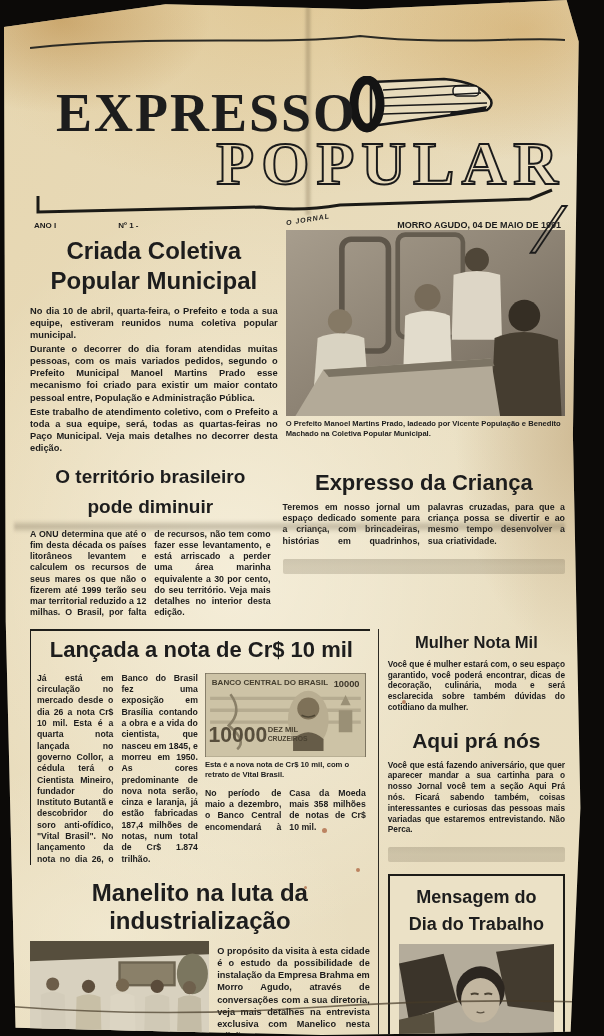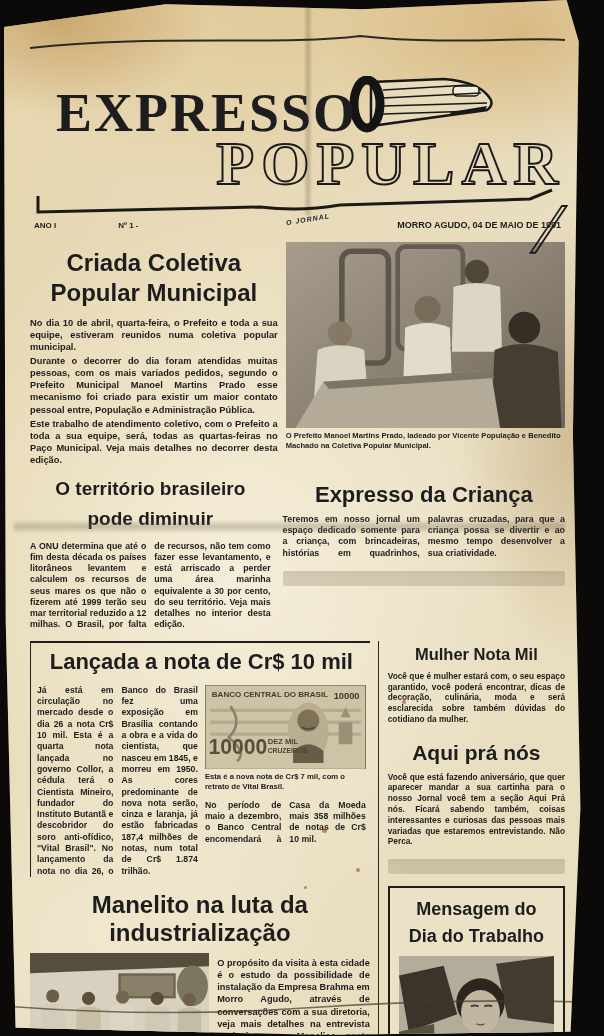--- a/index.html
+++ b/index.html
@@ -42,21 +42,21 @@
   .dl-tag { flex:1; text-align:center; font-size:7px; font-style:italic; transform:rotate(-9deg) translateX(40px); letter-spacing:1px; }
   .dl-date { font-size:9px; }
 
   
   h1,h2,h3 { font-weight:bold; text-align:center; }
   .body-txt { font-weight:bold; text-align:justify; }
   .cols2 { column-count:2; column-gap:8px; }
   .caption { font-weight:bold; line-height:1.25; }
 
   
-  .lead-row { display:flex; gap:8px; margin-top:12px; }
+  .lead-row { display:flex; gap:8px; }
   .lead-left { width:47%; }
   .lead-left h1 { font-size:24px; line-height:1.25; margin-top:6px; }
   .lead-left .body-txt { font-size:9.3px; line-height:1.3; margin-top:9px; }
   .lead-right { width:53%; }
   .lead-right .caption { font-size:7.6px; margin-top:3px; }
   .photo { display:block; width:100%; }
 
   
   .mid-row { display:flex; gap:12px; margin-top:8px; }
   .terr { width:46%; }
@@ -201,21 +201,21 @@
                   <circle cx="122" cy="42" r="13" fill="#7e7158"></circle>
                   <path d="M104,78 Q122,62 140,78 L140,92 L104,92 Z" fill="#665c48"></path>
                   <path d="M114,50 Q122,54 130,50" stroke="#4e4634" stroke-width="2" fill="none"></path>
                   <path d="M160,38 L172,38 L166,26 Z M158,70 L174,70 L174,44 L158,44 Z" fill="#9a9076"></path>
                   <text x="8" y="14" font-size="9.5" font-weight="bold" fill="#433d2e">BANCO CENTRAL DO BRASIL</text>
                   <text x="152" y="16" font-size="11" font-weight="bold" fill="#3c362a">10000</text>
                   <text x="4" y="82" font-size="25" font-weight="bold" fill="#574e3c">10000</text>
                   <text x="74" y="70" font-size="9" font-weight="bold" fill="#4a4232">DEZ MIL</text>
                   <text x="74" y="80" font-size="8" font-weight="bold" fill="#4a4232">CRUZEIROS</text>
                 </svg>
-                <p class="caption">Esta é a nova nota de Cr$ 7 mil, com o retrato de Vital Brasil.</p>
+                <p class="caption">Esta é a nova nota de Cr$ 10 mil, com o retrato de Vital Brasil.</p>
                 <p class="body-txt cols2">No período de maio a dezembro, o Banco Central encomendará à Casa da Moeda mais 358 milhões de notas de Cr$ 10 mil.</p>
               </div>
             </div>
           </div>
 
           <div class="manelito">
             <h2>Manelito na luta da industrialização</h2>
             <div class="man-row">
               <div class="man-photo-col">
                 <svg class="photo" viewBox="0 0 300 165">

